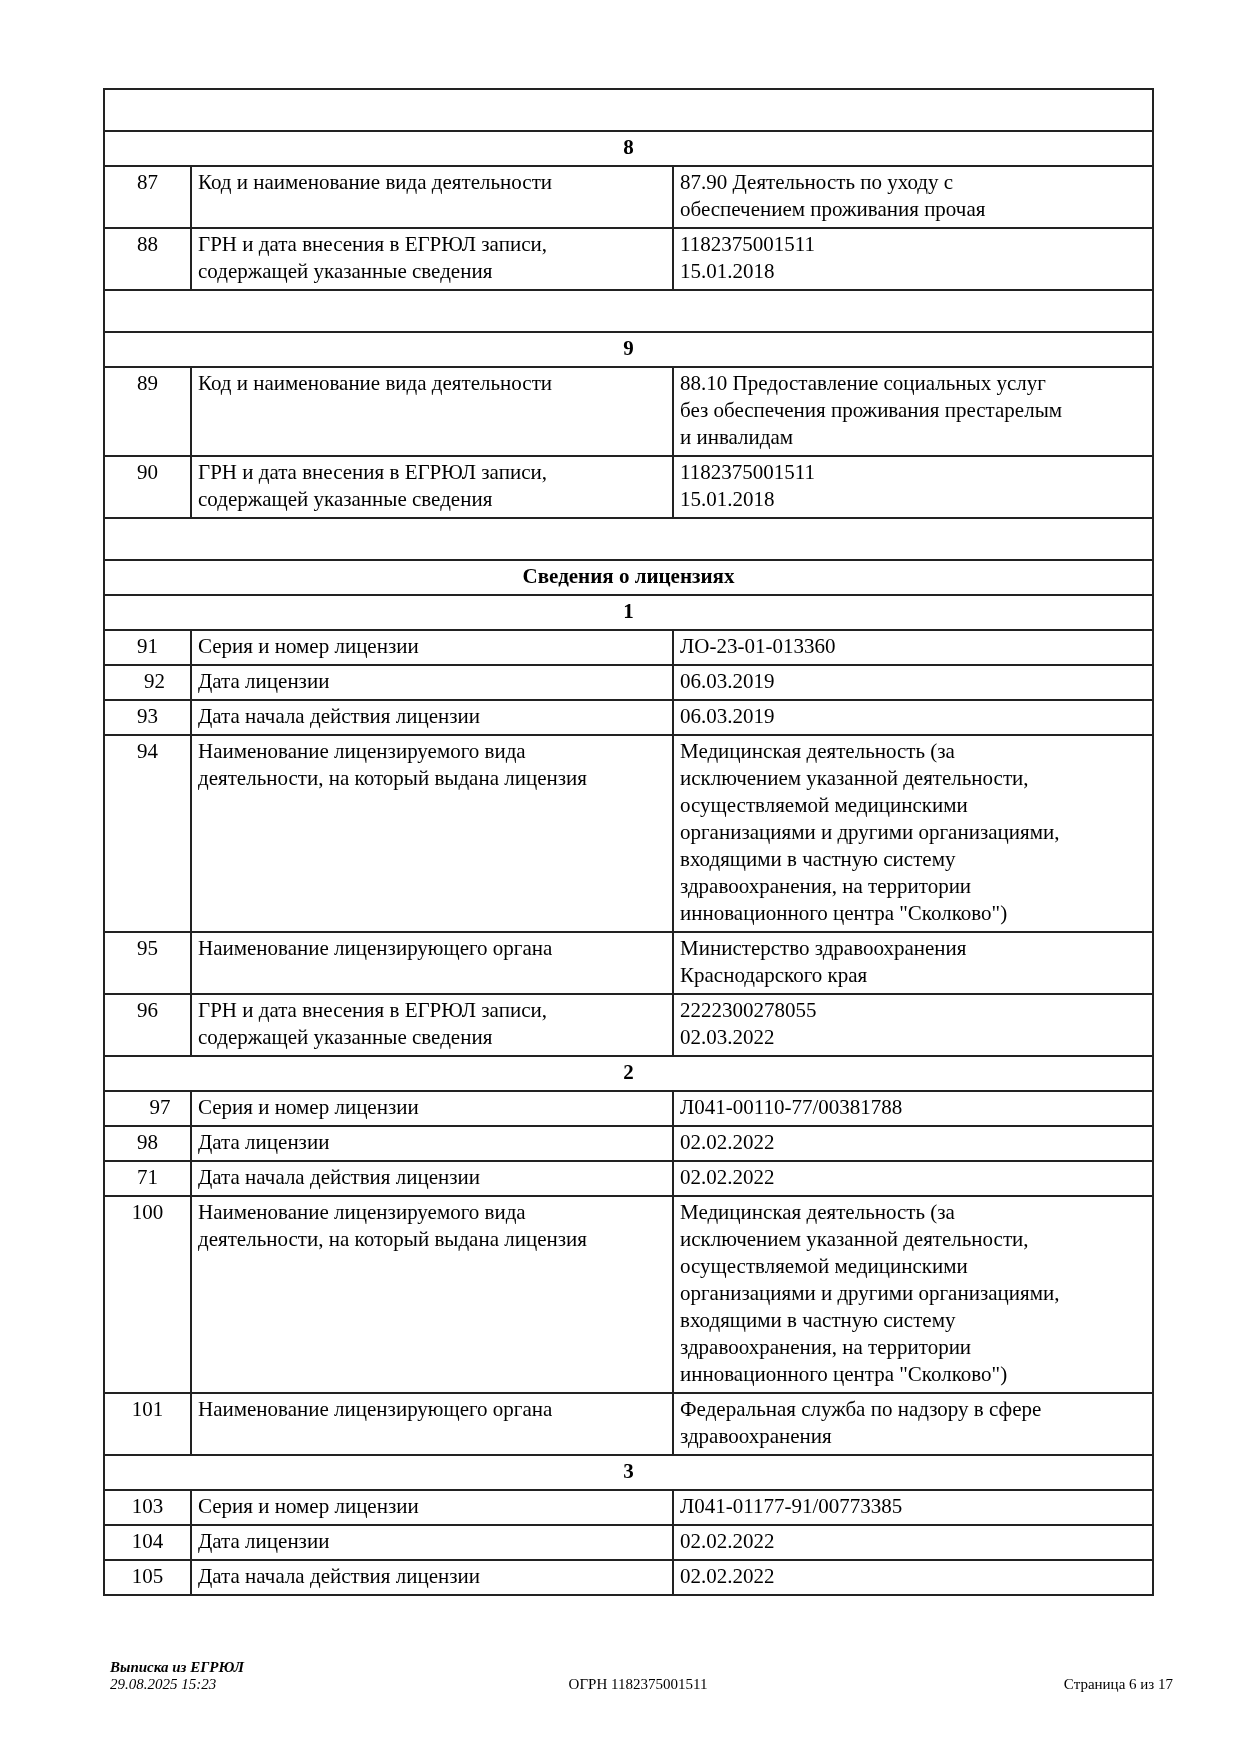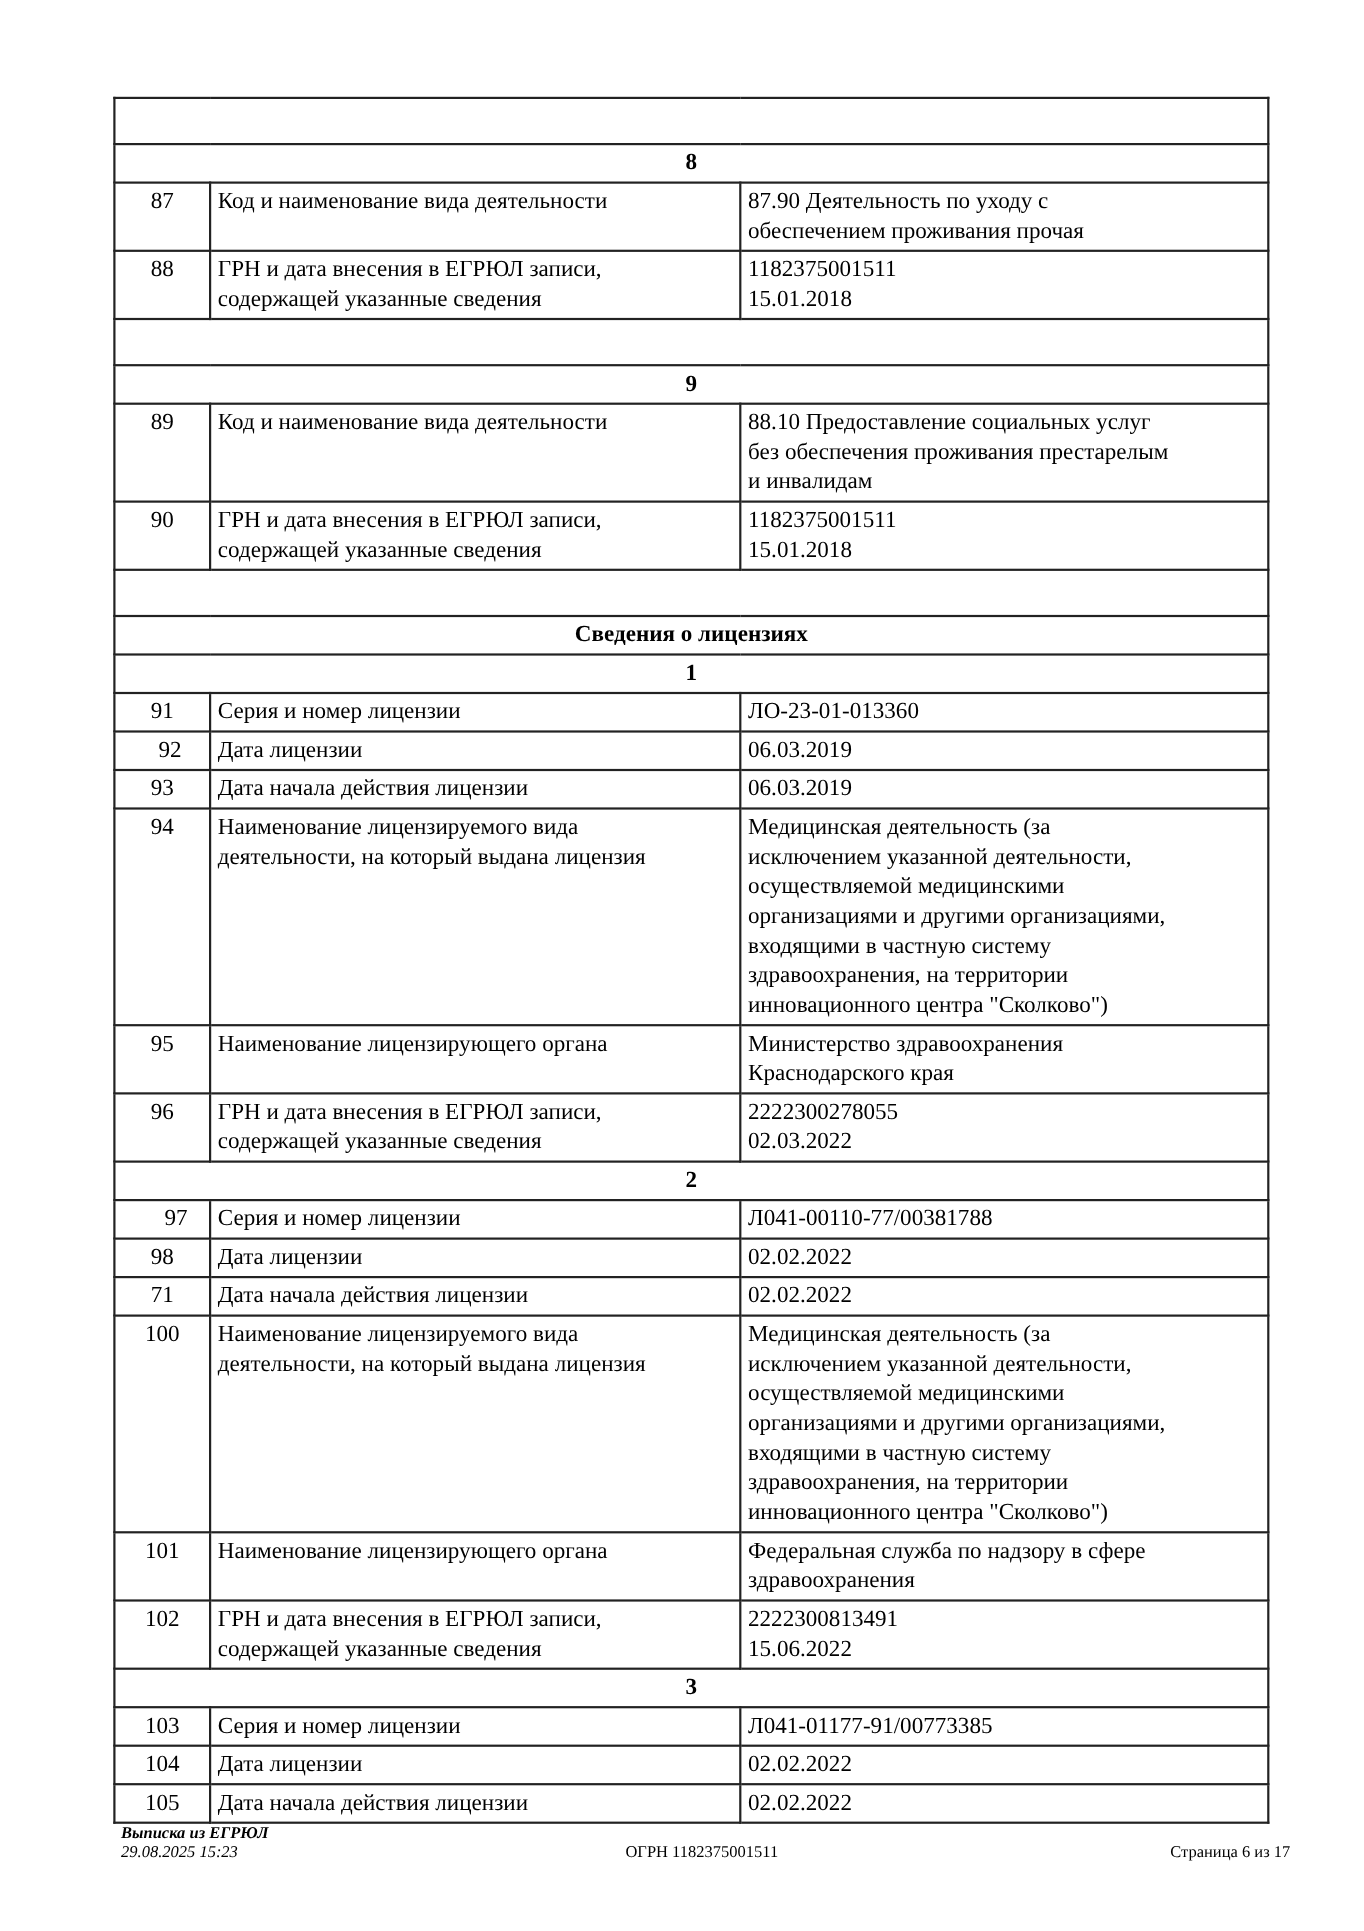--- a/index.html
+++ b/index.html
@@ -203,27 +203,20 @@
 организациями и другими организациями,
 входящими в частную систему
 здравоохранения, на территории
 инновационного центра "Сколково")</td>
       </tr>
       <tr>
         <td class="cell-num" style="border-color: rgb(34, 34, 34);">101</td>
         <td class="cell-label" style="border-color: rgb(34, 34, 34);">Наименование лицензирующего органа</td>
         <td class="cell-value" style="border-color: rgb(34, 34, 34);">Федеральная служба по надзору в сфере
 здравоохранения</td>
-      </tr>
-      <tr>
-        <td class="cell-num" style="border-color: rgb(34, 34, 34);">102</td>
-        <td class="cell-label" style="border-color: rgb(34, 34, 34);">ГРН и дата внесения в ЕГРЮЛ записи,
-содержащей указанные сведения</td>
-        <td class="cell-value" style="border-color: rgb(34, 34, 34);">2222300813491
-15.06.2022</td>
       </tr>
       <tr>
         <td colspan="3" class="num-header-cell" style="border-color: rgb(34, 34, 34);">3</td>
       </tr>
       <tr>
         <td class="cell-num" style="border-color: rgb(34, 34, 34);">103</td>
         <td class="cell-label" style="border-color: rgb(34, 34, 34);">Серия и номер лицензии</td>
         <td class="cell-value" style="border-color: rgb(34, 34, 34);">Л041-01177-91/00773385</td>
       </tr>
       <tr>

